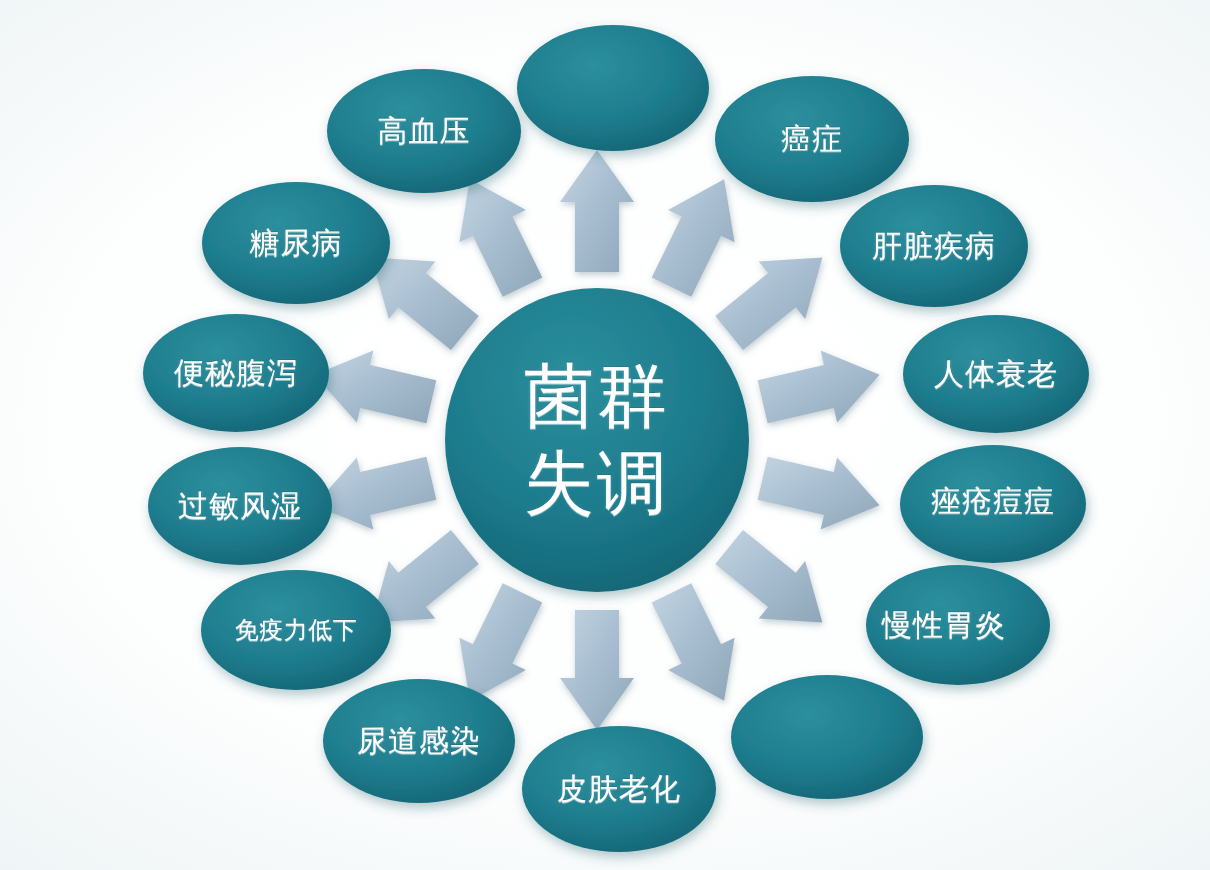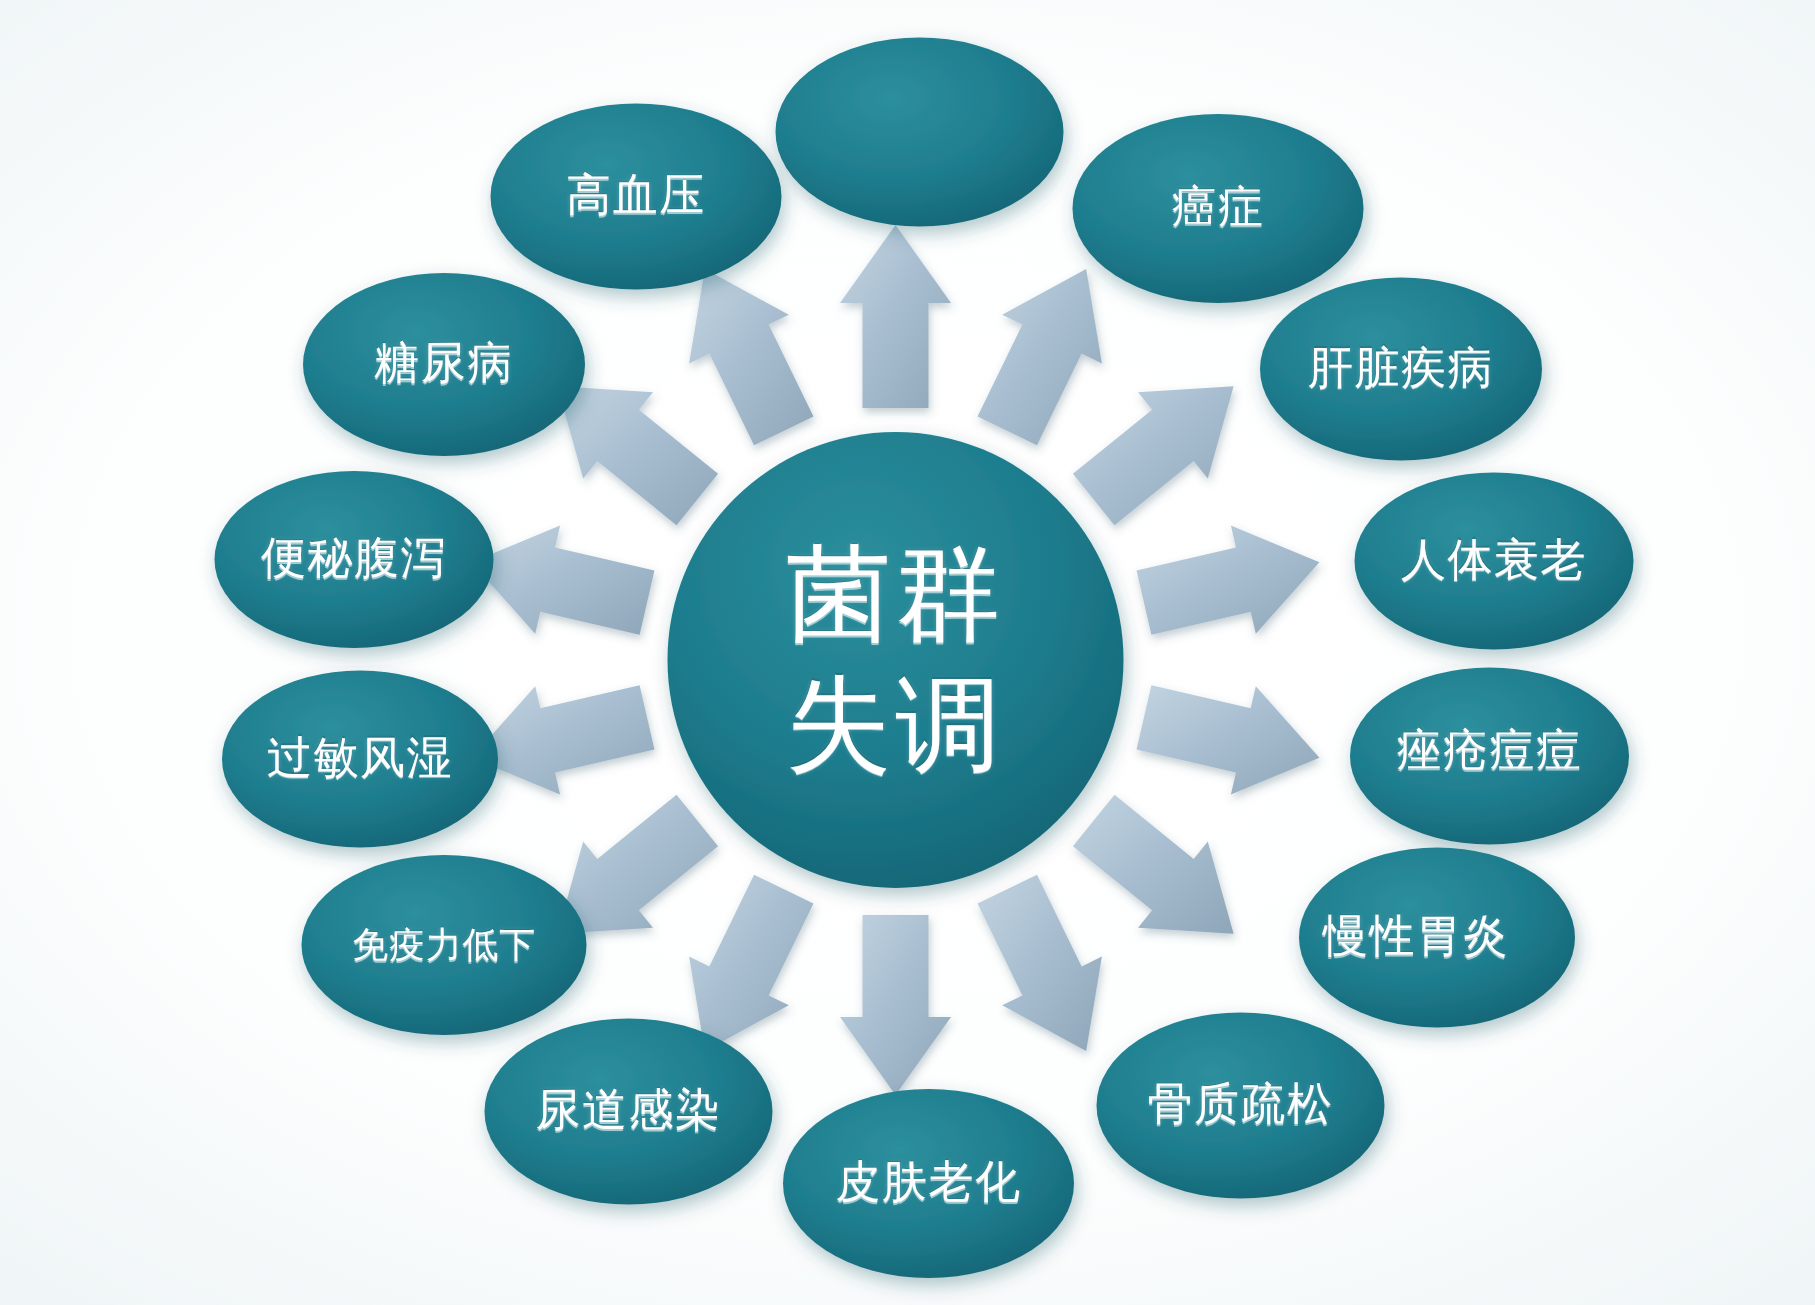--- a/index.html
+++ b/index.html
@@ -184,20 +184,17 @@
       </div>
       <div class="node satellite long" style="left: 296px; top: 630px; width: 190px; height: 120px;">
         <div class="node-label">免疫力低下</div>
       </div>
       <div class="node satellite" style="left: 944px; top: 625px; width: 184px; height: 120px;">
         <div class="node-label">慢性胃炎</div>
       </div>
       <div class="node satellite" style="left: 419px; top: 741px; width: 192px; height: 124px;">
         <div class="node-label">尿道感染</div>
       </div>
-      <div class="node satellite" style="left: 827px; top: 737px; width: 192px; height: 124px;">
-        <div class="node-label">骨质疏松</div>
-      </div>
       <div class="node satellite" style="left: 619px; top: 789px; width: 194px; height: 126px;">
         <div class="node-label">皮肤老化</div>
       </div>
     </div>
 </div>
 
 </body></html>

